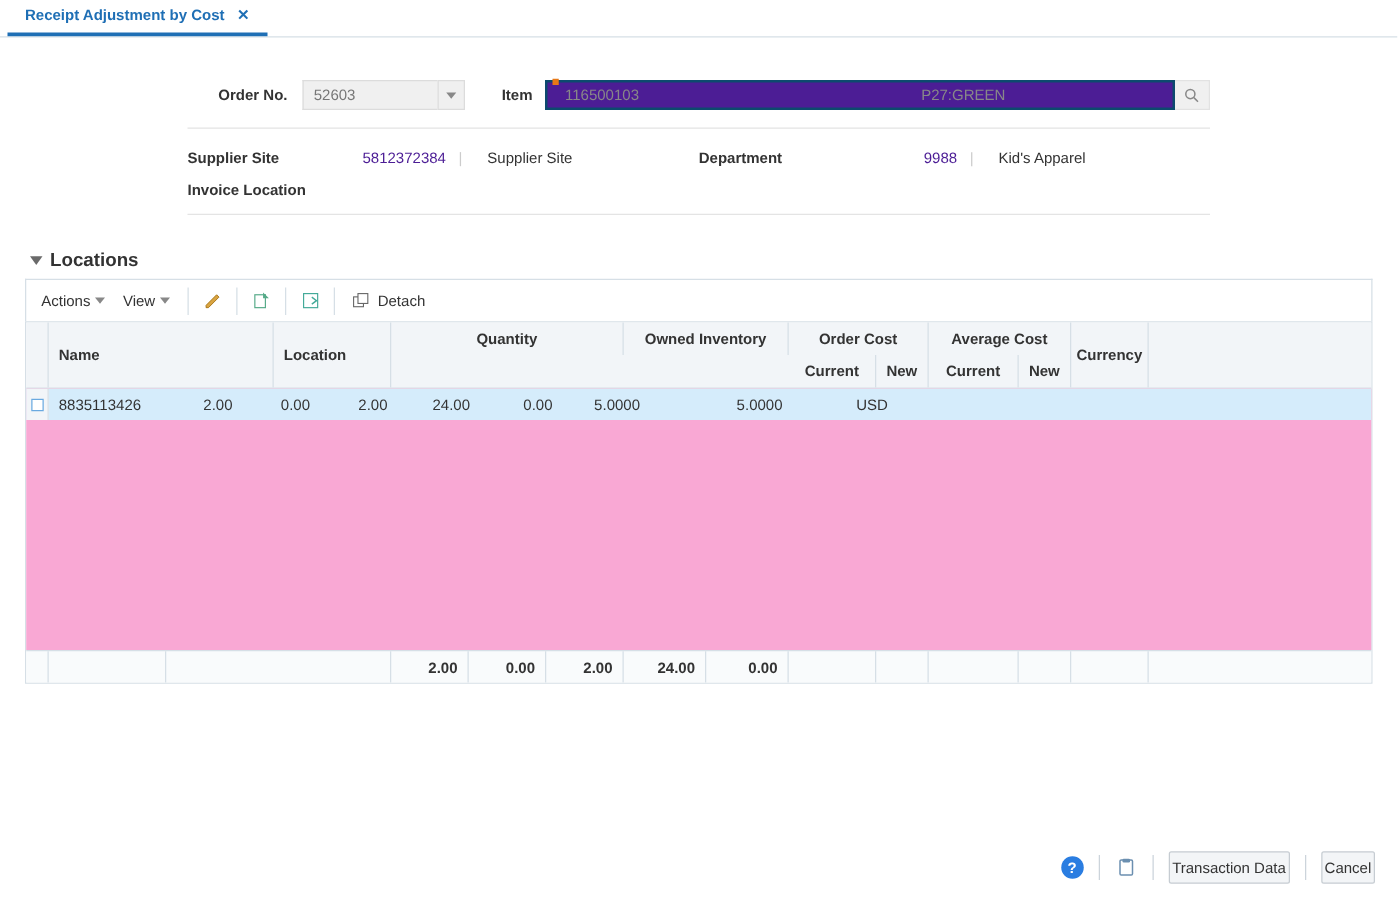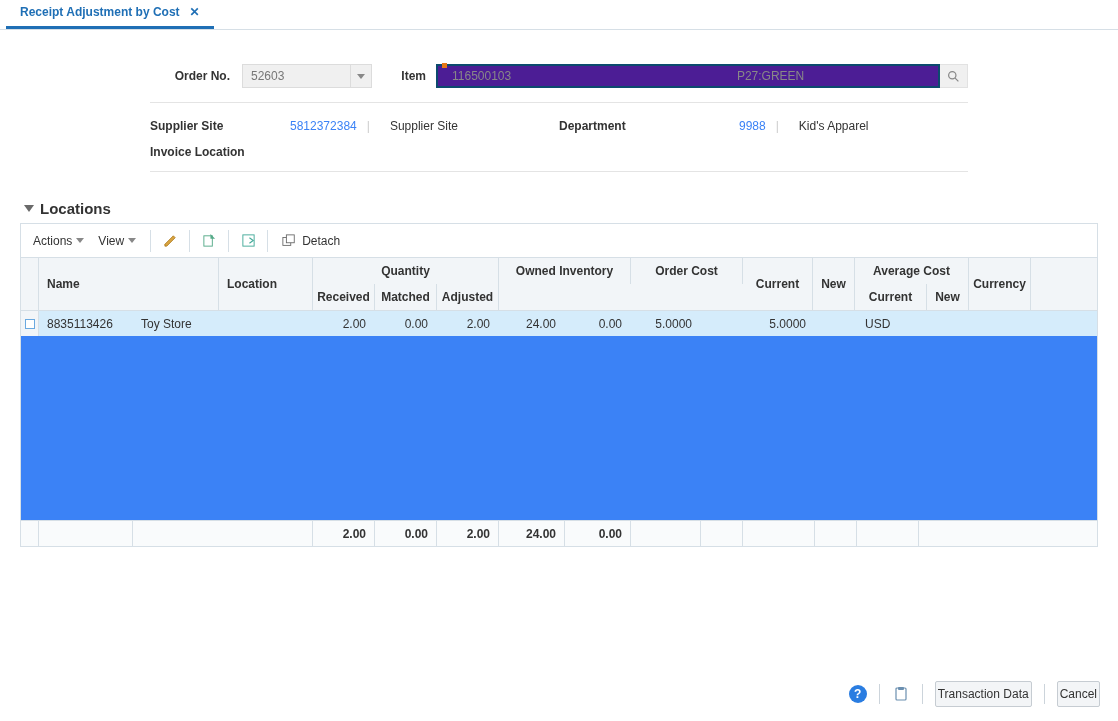--- a/index.html
+++ b/index.html
@@ -108,21 +108,21 @@
     cursor:pointer;
   }
   .hr-light { border:none; border-top:1px solid #e4e4e4; margin:6px 0 10px 0; }
   .info-grid {
     display:flex;
     gap:0;
   }
   .info-col { flex:1; }
   .info-row { display:flex; align-items:center; height:26px; }
   .info-label { width:140px; font-weight:bold; }
-  .info-val { color:#3b82f6; }
+  .info-val { color:#4c1d95; }
   .info-val-muted { color:#333; margin-left:10px; }
   .info-sep { color:#ccc; margin:0 10px; }
 
   .section-header {
     display:flex; align-items:center;
     padding: 18px 20px 6px 24px;
   }
   .disclose {
     width:0; height:0;
     border-left:5px solid transparent;
@@ -192,21 +192,21 @@
   .w-onhand{width:66px;}
   .w-intr{width:66px;}
   .w-cur{width:70px;}
   .w-new{width:42px;}
   .w-acur{width:72px;}
   .w-anew{width:42px;}
   .w-ccy{width:62px;}
   .tbody {
     flex:1;
     overflow-y:scroll;
-    background:#3b82f6;
+    background:#f9a8d4;
   }
   .trow {
     display:flex;
     height:25px;
     align-items:stretch;
   }
   .trow.sel { background:#d5ecfb; }
   .td {
     border-right:1px solid transparent;
     padding:4px 8px;
@@ -391,51 +391,45 @@
 </div>
 
 <div class="table-wrap">
   <div class="thead">
     <div class="thead-row1">
       <div class="th w-handle" style="height:52px;"></div>
       <div class="th w-name" style="height:52px;">Name</div>
       <div class="th w-loc" style="height:52px;">Location</div>
       <div style="display:flex;flex-direction:column;">
         <div class="th center" style="width:186px;height:26px;">Quantity</div>
-        <div style="display:flex;">
-          <div class="th center w-recv">Received</div>
-          <div class="th center w-match">Matched</div>
-          <div class="th center w-adj">Adjusted</div>
-        </div>
       </div>
       <div style="display:flex;flex-direction:column;">
         <div class="th center" style="width:132px;height:26px;">Owned Inventory</div>
       </div>
-      <div style="display:flex;flex-direction:row;">
+      <div style="display:flex;flex-direction:column;">
         <div class="th center" style="width:112px;height:26px;">Order Cost</div>
         <div style="display:flex;">
           <div class="th center w-cur">Current</div>
           <div class="th center w-new">New</div>
         </div>
       </div>
       <div style="display:flex;flex-direction:column;">
         <div class="th center" style="width:114px;height:26px;">Average Cost</div>
         <div style="display:flex;">
           <div class="th center w-acur">Current</div>
           <div class="th center w-anew">New</div>
         </div>
       </div>
       <div class="th center w-ccy" style="height:52px;">Currency</div>
     </div>
   </div>
   <div class="tbody">
     <div class="trow sel">
       <div class="row-handle"></div>
       <div class="td w-loc">8835113426</div>
-      <div class="td w-name">Toy Store</div>
       <div class="td num w-recv">2.00</div>
       <div class="td num w-match">0.00</div>
       <div class="td num w-adj">2.00</div>
       <div class="td num w-onhand">24.00</div>
       <div class="td num w-intr">0.00</div>
       <div class="td num w-cur">5.0000</div>
       <div class="td num w-new"></div>
       <div class="td num w-acur">5.0000</div>
       <div class="td num w-anew"></div>
       <div class="td w-ccy">USD</div>

